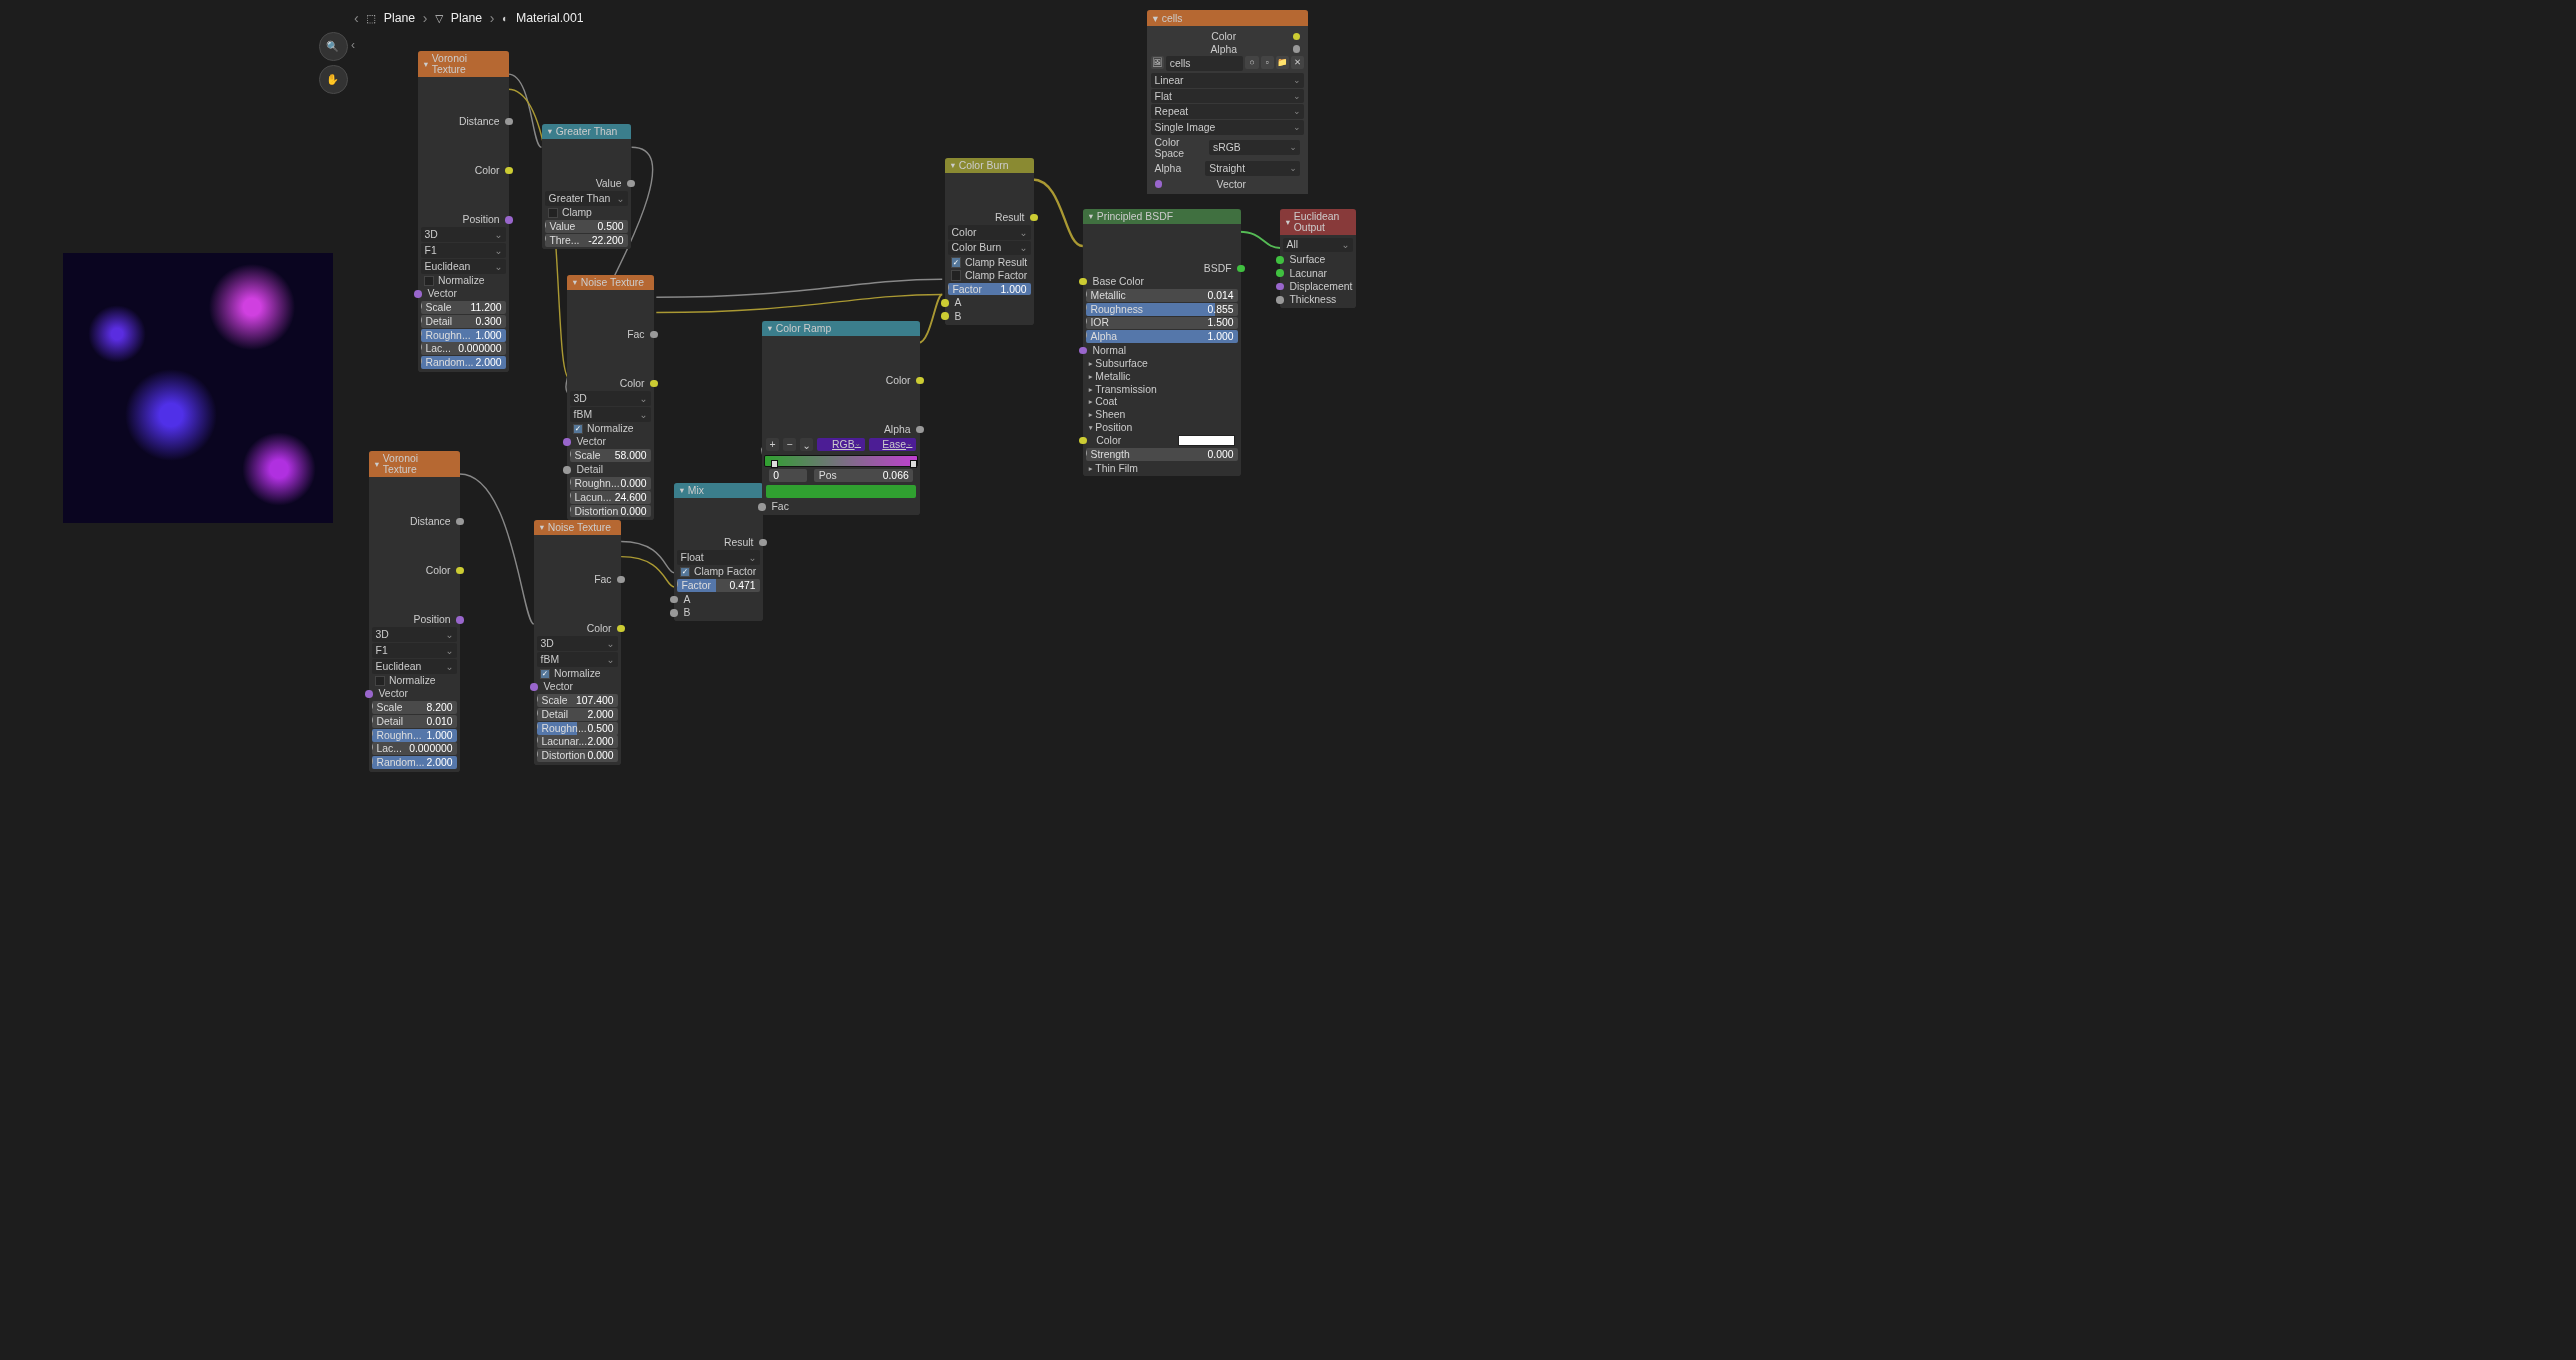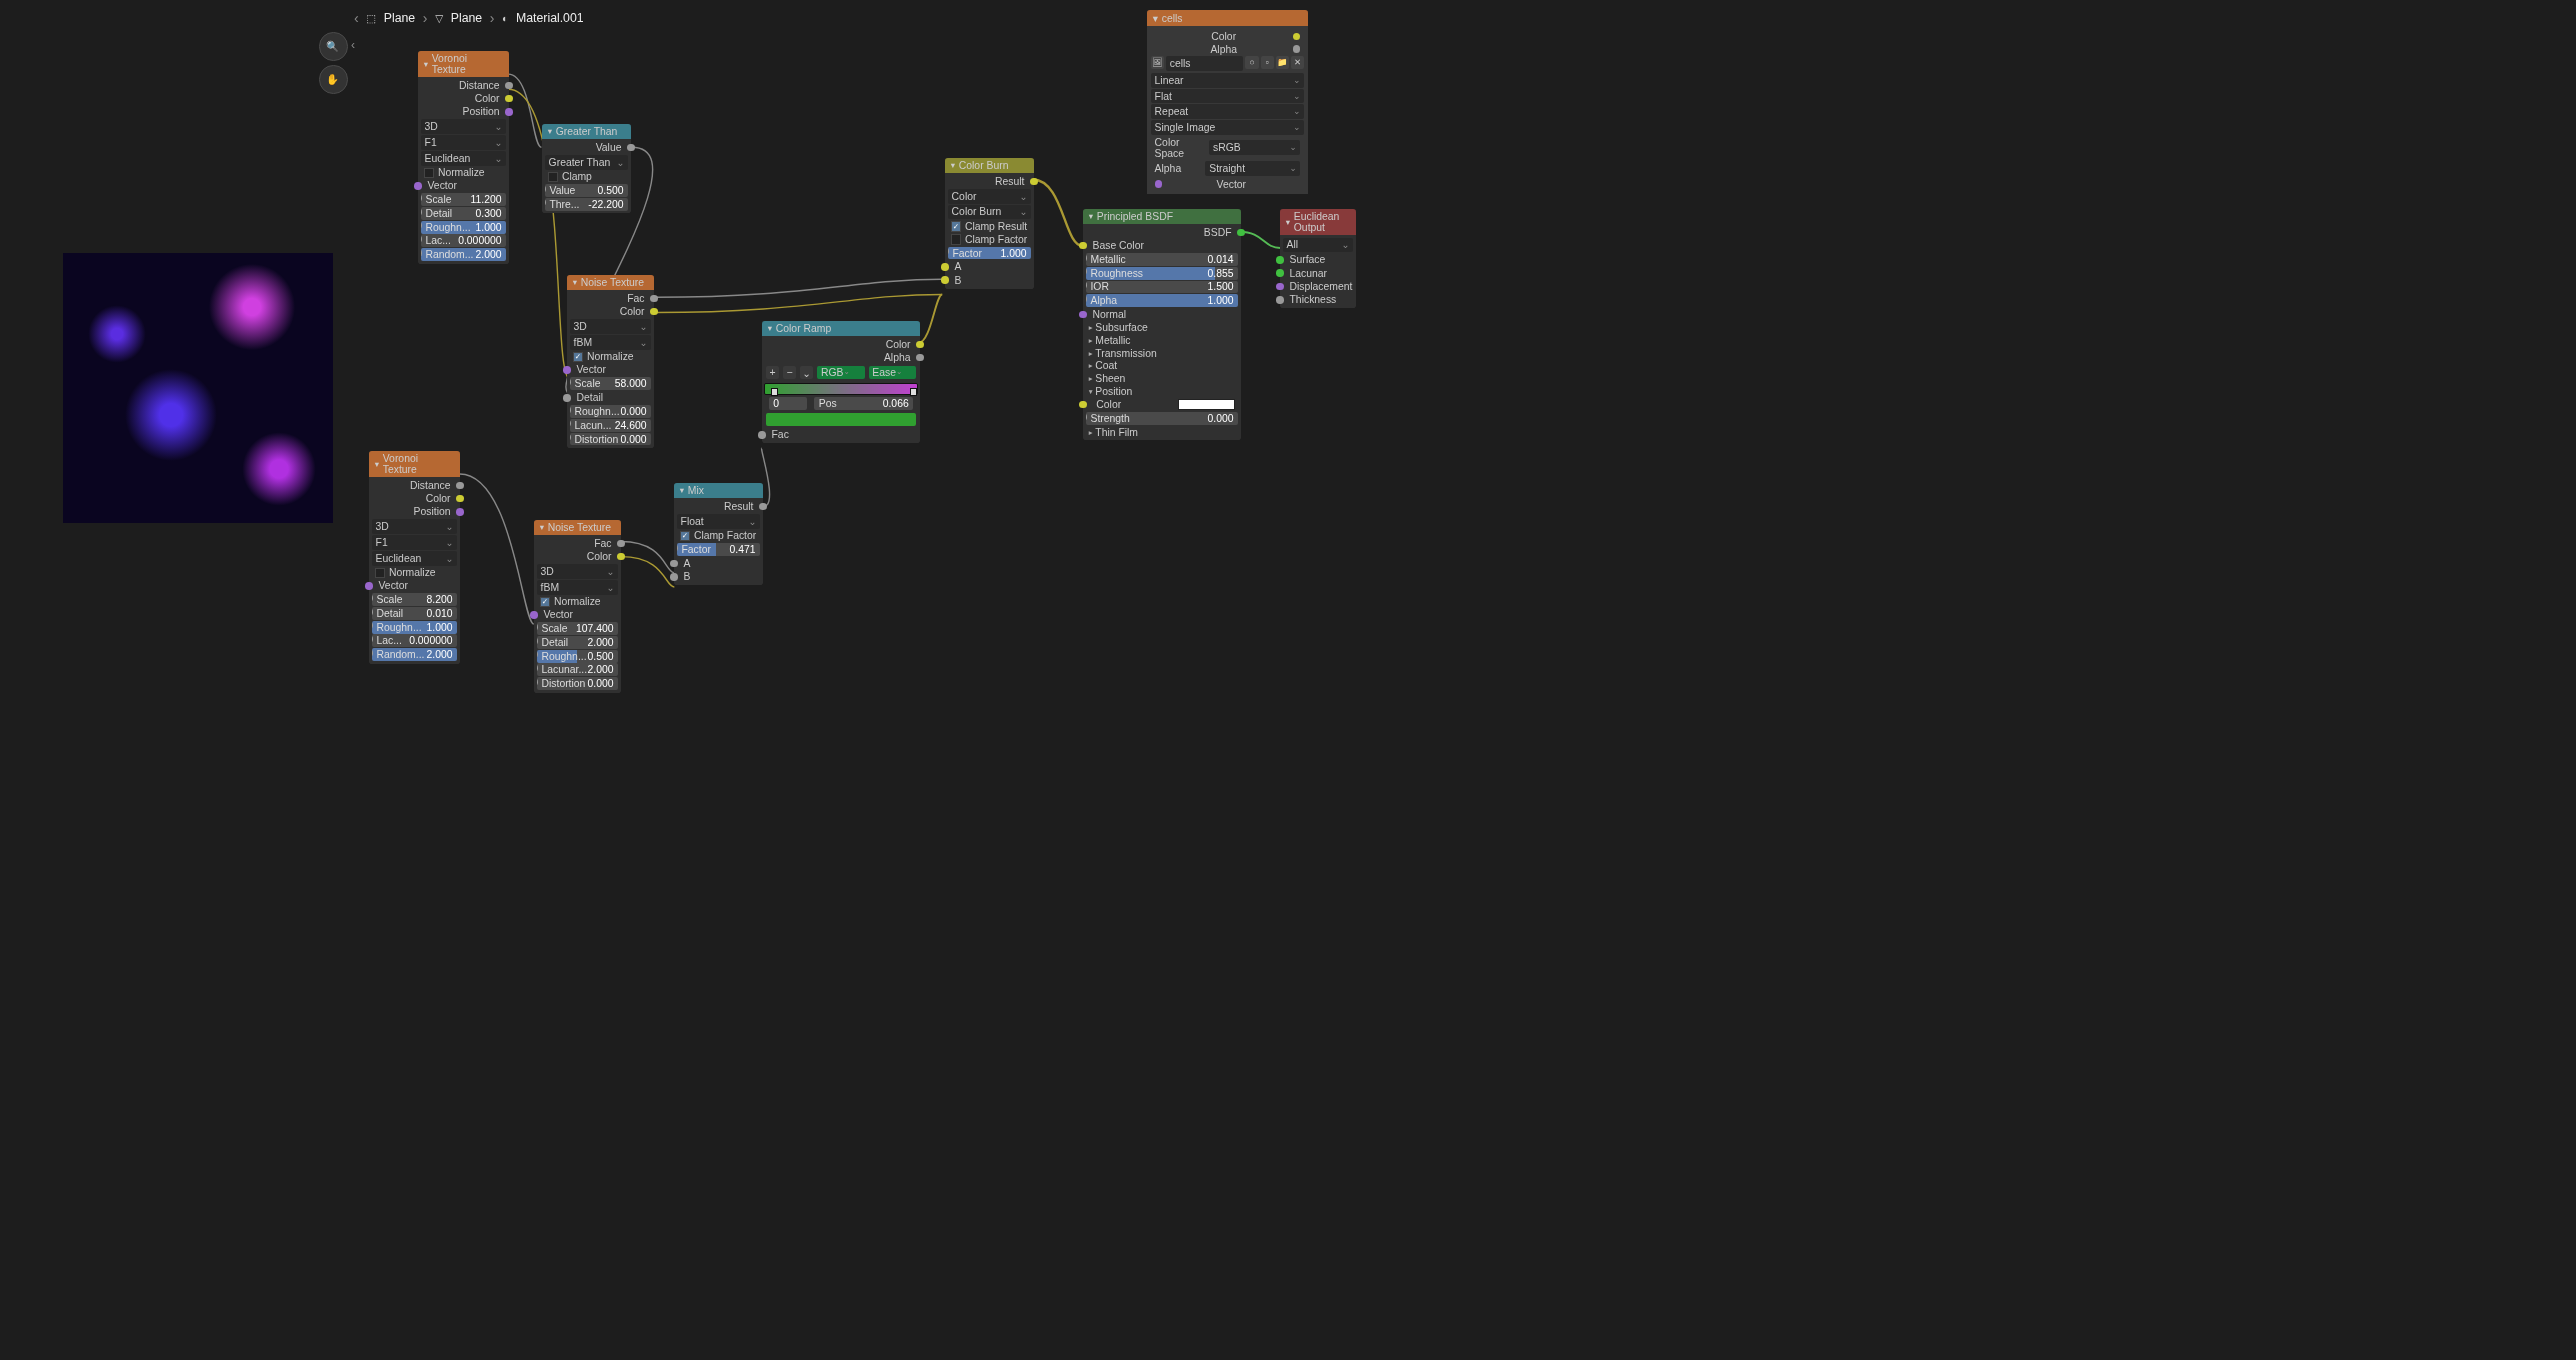--- a/index.html
+++ b/index.html
@@ -16,21 +16,21 @@
 .node{position:absolute;font-size:9.5px;color:#ccc;}
 .nhead{padding:1.9px 5.7px;display:flex;align-items:center;gap:3.8px;border-radius:2.8px 2.8px 0 0;font-size:10.4px;color:#fff;}
 .nhead .tri{font-size:8.5px;}
 .nbody{background:#303030;border-radius:0 0 2.8px 2.8px;padding:1.9px 0;}
 .h-orange{background:#b66832;}
 .h-teal{background:#3b7e8c;}
 .h-olive{background:#8a8a32;}
 .h-green{background:#407040;}
 .h-maroon{background:#883a3a;}
 .row{display:flex;align-items:center;justify-content:space-between;padding:0.9px 5.7px;position:relative;min-height:13.3px;}
-.row-out{justify-content:flex-end;padding-right:9.5px;}
+.row-out{justify-content:flex-end;padding-right:9.5px;margin-top:36px;}
 .row-in{justify-content:flex-start;padding-left:9.5px;}
 .sock{width:7.6px;height:7.6px;border-radius:50%;position:absolute;}
 .sock-out{right:-3.8px;}
 .sock-in{left:-3.8px;}
 .s-gray{background:#999;}
 .s-yellow{background:#cccc33;}
 .s-purple{background:#9966cc;}
 .s-green{background:#40c040;}
 .sel{background:#282828;margin:0.9px 2.8px;padding:1.9px 3.8px;border-radius:1.9px;display:flex;justify-content:space-between;align-items:center;}
 .sel:after{content:"⌄";font-size:9.5px;color:#888;}
@@ -53,21 +53,21 @@
 .pfield{background:#2a2a2a;padding:1.9px 3.8px;border-radius:1.9px;display:flex;justify-content:space-between;margin:0.9px 0;}
 .pfield-row{display:flex;gap:1.9px;}
 .pfield.ddl:after{content:"⌄";font-size:8.5px;color:#888;}
 .pfield-ic{width:13.3px;height:13.3px;background:#444;border-radius:1.9px;display:flex;align-items:center;justify-content:center;font-size:8.5px;}
 .ramp-bar{height:11.4px;background:linear-gradient(90deg,#30a030,#c040d0);position:relative;margin:1.9px 1.9px;border:0.9px solid #111;border-radius:1.9px;}
 .ramp-stop{position:absolute;bottom:-2.8px;width:7.6px;height:8.5px;background:#ddd;border:0.9px solid #111;}
 .ramp-stop.a{left:5.7px;}
 .ramp-stop.b{right:0;}
 .ramp-ctl{display:flex;gap:3.8px;padding:1.9px 3.8px;align-items:center;}
 .ramp-btn{width:13.3px;height:13.3px;background:#3a3a3a;display:flex;align-items:center;justify-content:center;border-radius:1.9px;}
-.ramp-sel{flex:1;background:#15803d;padding:0.9px 3.8px;display:flex;justify-content:flex-start;border-radius:1.9px;font-size:9.5px;}
+.ramp-sel{flex:1;background:#4c1d95;padding:0.9px 3.8px;display:flex;justify-content:flex-end;border-radius:1.9px;font-size:9.5px;text-decoration:underline;}
 .ramp-sel:after{content:"⌄";font-size:7.6px;color:#888;}
 .ramp-slot{display:flex;gap:1.9px;padding:0 3.8px;}
 .ramp-slot .val{flex:1;}
 .ramp-color{height:13.3px;background:#30a030;margin:1.9px 3.8px;border-radius:1.9px;}
 svg.wires{position:absolute;left:0;top:0;pointer-events:none;}
 </style>
 </head>
 <body>
 
 <div class="canvas">

